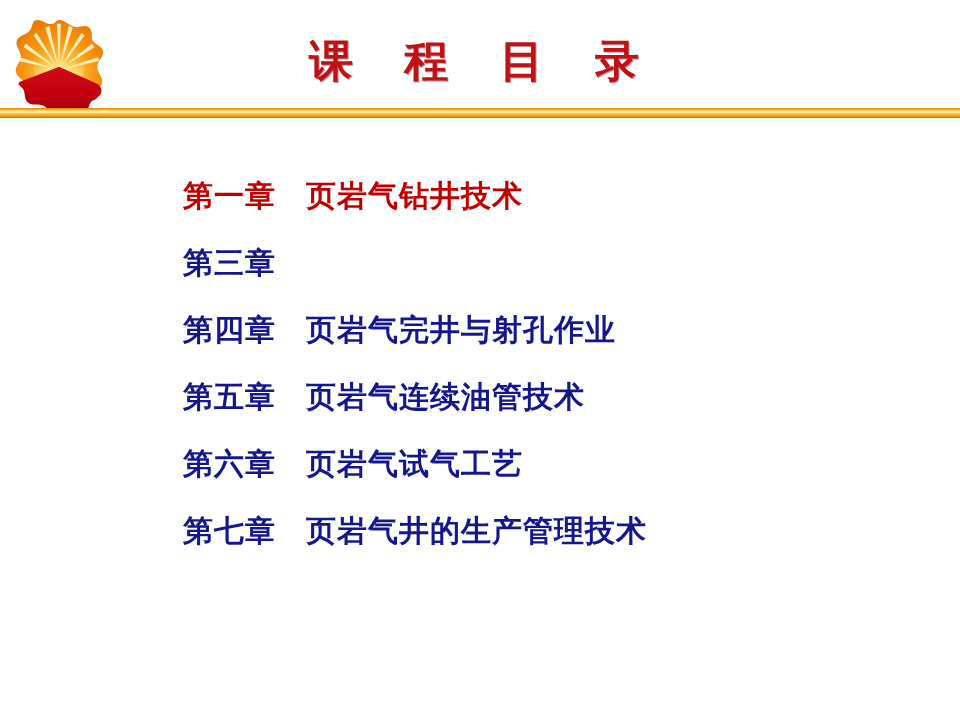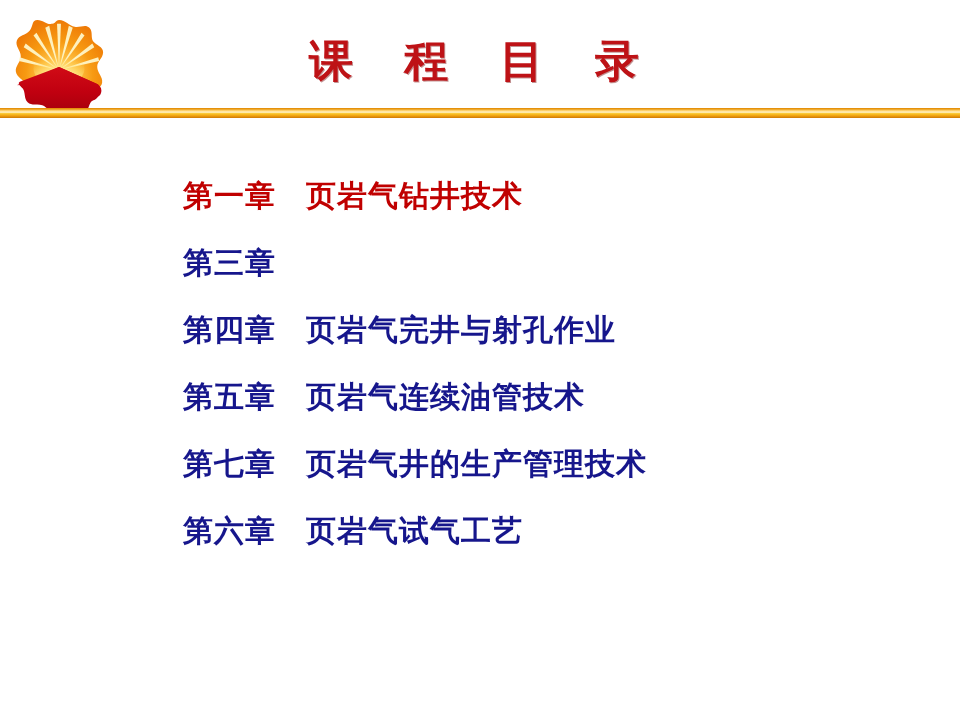--- a/index.html
+++ b/index.html
@@ -231,24 +231,24 @@
       <span class="toc-chapter">第四章</span>
       <span class="toc-name">页岩气完井与射孔作业</span>
     </div>
 
     <div class="toc-row">
       <span class="toc-chapter">第五章</span>
       <span class="toc-name">页岩气连续油管技术</span>
     </div>
 
     <div class="toc-row">
+      <span class="toc-chapter">第六章</span>
+      <span class="toc-name">页岩气试气工艺</span>
+    </div>
+
+    <div class="toc-row">
       <span class="toc-chapter">第七章</span>
       <span class="toc-name">页岩气井的生产管理技术</span>
     </div>
 
-    <div class="toc-row">
-      <span class="toc-chapter">第六章</span>
-      <span class="toc-name">页岩气试气工艺</span>
-    </div>
-
   </div>
 
 </div>
 
 </body></html>

